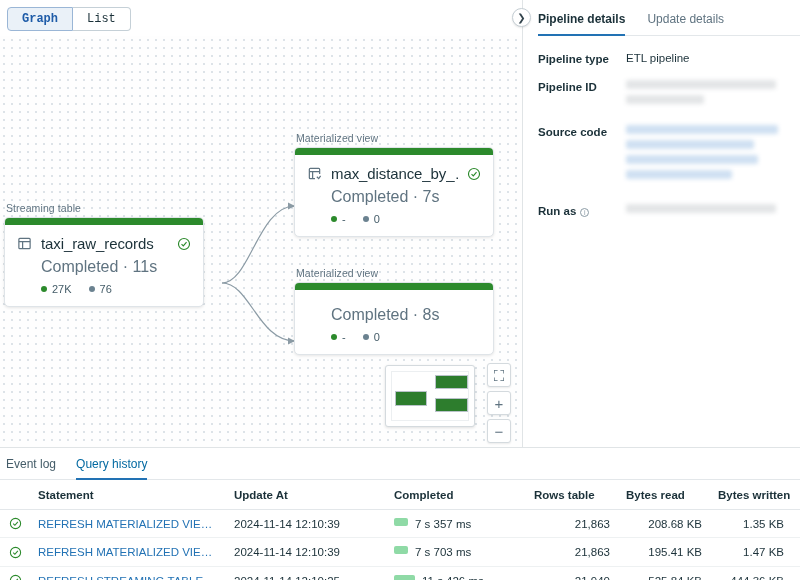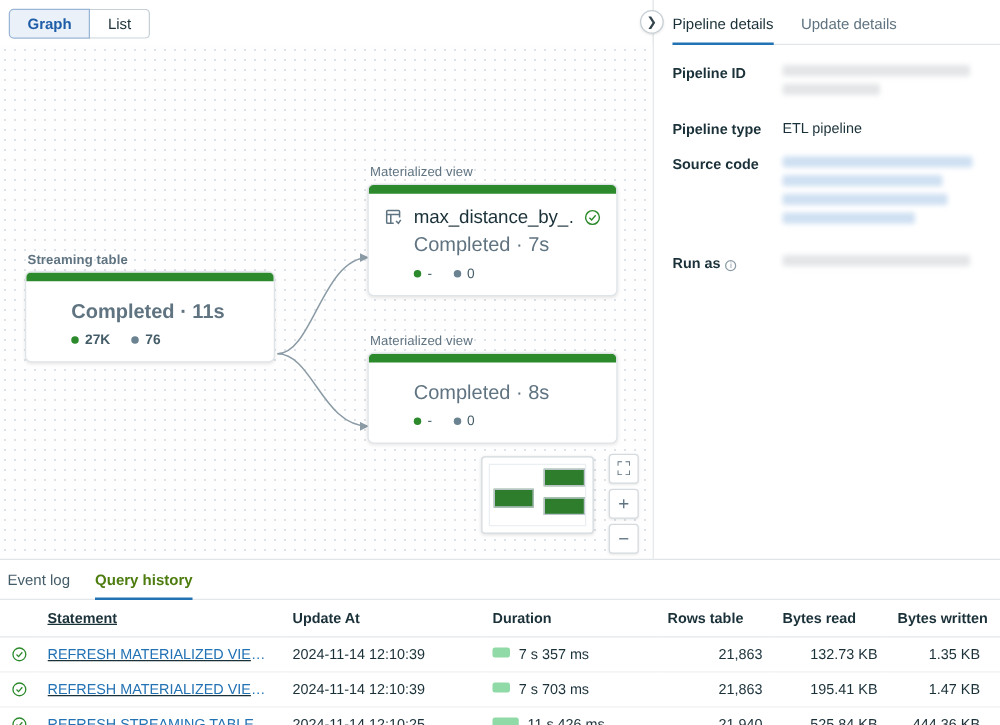--- a/index.html
+++ b/index.html
@@ -22,21 +22,21 @@
     background: #ffffff;
     border-right: 1px solid #e0e4e6;
     overflow: hidden;
   }
   .toggle-bar { position: absolute; left: 7px; top: 7px; display: flex; z-index: 20; }
   .toggle-btn {
     height: 24px; padding: 0 14px;
     display: flex; align-items: center; justify-content: center;
     font-size: 12px; background: #fff; color: #1b3139;
     border: 1px solid #c5d0d7; cursor: pointer;
-    font-family: Liberation Sans, sans-serif;
+    font-family: Liberation Mono, monospace;
   }
   .toggle-btn.first { border-radius: 4px 0 0 4px; }
   .toggle-btn.last { border-radius: 0 4px 4px 0; border-left: none; }
   .toggle-btn.active { background: #eaf1f8; color: #1f5ca8; font-weight: 600; border-color: #9ab6d6; }
 
   .canvas {
     position: absolute; left: 0; top: 36px; width: 523px; height: 411px;
     background-color: #fefefe;
     background-image: radial-gradient(circle, #dde3e8 0.9px, transparent 1px);
     background-size: 8px 8px;
@@ -102,46 +102,46 @@
     box-shadow: 0 1px 2px rgba(0,0,0,.10);
   }
 
   
   .details-pane { position: absolute; left: 524px; top: 0; width: 276px; height: 447px; background: #fff; }
   .det-tabs { display: flex; gap: 22px; margin: 12px 0 0 14px; border-bottom: 1px solid #e3e7ea; padding-bottom: 0; }
   .det-tab {
     font-size: 12px; padding-bottom: 8px; cursor: pointer; color: #5f7380;
     border-bottom: 2px solid transparent; margin-bottom: -1px;
   }
-  .det-tab.active { color: #1b3139; font-weight: normal; border-bottom-color: #2272b4; }
+  .det-tab.active { color: #1b3139; font-weight: bold; border-bottom-color: #2272b4; }
 
   .det-list { margin: 16px 0 0 14px; }
   .det-row { display: flex; margin-bottom: 15px; }
   .det-key { width: 88px; flex: 0 0 88px; font-size: 11.5px; font-weight: bold; color: #1b3139; padding-top: 1px; }
   .det-val { font-size: 11.5px; color: #1b3139; flex: 1 1 auto; }
   .blur-line { height: 9px; border-radius: 2px; margin-bottom: 6px; }
   .blur-gray { background: #e3e5e7; filter: blur(2.2px); }
   .blur-blue { background: #cfe0f2; filter: blur(2.2px); }
   .info-ico { display: inline-block; width: 9px; height: 9px; border: 1px solid #8b9ba5; border-radius: 50%;
               font-size: 7px; line-height: 8px; text-align: center; color: #8b9ba5; margin-left: 4px; font-weight: normal; }
 
   
   .bottom-area { position: absolute; left: 0; top: 447px; width: 800px; height: 133px; background: #fff; border-top: 1px solid #e0e4e6; }
   .bot-tabs { display: flex; gap: 20px; padding: 9px 0 0 6px; border-bottom: 1px solid #e3e7ea; }
   .bot-tab { font-size: 12px; padding-bottom: 7px; color: #445c68; cursor: pointer; border-bottom: 2px solid transparent; margin-bottom: -1px; }
-  .bot-tab.active { color: #4d7c0f; font-weight: bold; border-bottom-color: #2272b4; }
+  .bot-tab.active { color: #0369a1; font-weight: normal; border-bottom-color: #2272b4; }
 
   table.qh { width: 800px; border-collapse: collapse; table-layout: fixed; }
   table.qh th {
     font-size: 11.5px; font-weight: bold; color: #1b3139; text-align: left;
     padding: 9px 8px 8px 8px; border-bottom: 1px solid #e3e7ea; white-space: nowrap;
   }
   table.qh td { font-size: 11.5px; padding: 7px 8px; border-bottom: 1px solid #eef1f2; color: #1b3139; white-space: nowrap; }
   .c-icon { width: 30px; text-align: center; }
-  .c-stmt { width: 196px; text-decoration: underline; }
+  .c-stmt { width: 196px; }
   .c-start { width: 160px; }
   .c-dur { width: 140px; }
   .c-rows { width: 92px; text-align: right; }
   .c-bread { width: 92px; text-align: right; }
   .c-bwrit { width: 90px; text-align: right; padding-right: 16px !important; }
   th.c-rows, th.c-bread, th.c-bwrit { text-align: right; }
   .stmt-link { color: #2272b4; cursor: pointer; overflow: hidden; text-overflow: ellipsis; display: block; max-width: 185px; white-space: nowrap; }
   .row-check { width: 13px; height: 13px; color: #2c8a2c; display: inline-block; vertical-align: middle; }
   .durwrap { display: flex; align-items: flex-start; gap: 7px; }
   .durbar { height: 8px; border-radius: 2px; background: #8fdaa6; }
@@ -163,25 +163,37 @@
       <svg class="edges" viewBox="0 0 523 411">
         <defs>
           <marker id="ah" markerWidth="7" markerHeight="7" refX="6" refY="3" orient="auto">
             <path d="M0,0 L6,3 L0,6 Z" fill="#8b9ba5"></path>
           </marker>
         </defs>
         <path d="M222,247 C250,247 258,170 295,170" stroke="#8b9ba5" stroke-width="1.2" fill="none" marker-end="url(#ah)"></path>
         <path d="M222,247 C250,247 258,305 295,305" stroke="#8b9ba5" stroke-width="1.2" fill="none" marker-end="url(#ah)"></path>
       </svg>
 
-      <div class="node" style="left:20px; top:166px;font-weight:bold;">
+      <div class="node" style="left:4px; top:166px;">
         <div class="node-label">Streaming table</div>
         <div class="node-card">
           <div class="node-top"></div>
           <div class="node-body">
+            <div class="node-row1">
+              <svg class="tbl-icon" viewBox="0 0 16 16" fill="none" stroke="currentColor" stroke-width="1.3">
+                <rect x="2" y="2.5" width="12" height="11" rx="1"></rect>
+                  <line x1="2" y1="6" x2="14" y2="6"></line>
+                  <line x1="6" y1="6" x2="6" y2="13.5"></line>
+              </svg>
+              <div class="node-title">taxi_raw_records</div>
+              <svg class="check-ico" viewBox="0 0 16 16" fill="none" stroke="currentColor" stroke-width="1.3">
+                <circle cx="8" cy="8" r="6.3"></circle>
+                  <path d="M5.2 8.2 L7.2 10.2 L10.9 5.9"></path>
+              </svg>
+            </div>
             <div class="node-status">Completed · 11s</div>
             <div class="node-metrics">
               <div class="metric">
                   <span class="dot green"></span>
                   <span>27K</span>
                 </div>
               <div class="metric">
                   <span class="dot gray"></span>
                   <span>76</span>
                 </div>
@@ -264,30 +276,30 @@
 
   <div class="details-pane">
     <div class="det-tabs">
       <div class="det-tab active">Pipeline details</div>
       <div class="det-tab">Update details</div>
     </div>
 
     <div class="det-list">
 
       <div class="det-row">
+        <div class="det-key">Pipeline type</div>
+        <div class="det-val">ETL pipeline</div>
+      </div>
+
+      <div class="det-row">
         <div class="det-key">Pipeline ID</div>
         <div class="det-val">
           <div class="blur-line blur-gray" style="width:150px;"></div>
           <div class="blur-line blur-gray" style="width:78px;"></div>
         </div>
-      </div>
-
-      <div class="det-row">
-        <div class="det-key">Pipeline type</div>
-        <div class="det-val">ETL pipeline</div>
       </div>
 
       <div class="det-row">
         <div class="det-key">Source code</div>
         <div class="det-val">
           <div class="blur-line blur-blue" style="width:152px;"></div>
           <div class="blur-line blur-blue" style="width:128px;"></div>
           <div class="blur-line blur-blue" style="width:132px;"></div>
           <div class="blur-line blur-blue" style="width:106px;"></div>
         </div>
@@ -311,21 +323,21 @@
     <div class="bot-tab">Event log</div>
     <div class="bot-tab active">Query history</div>
   </div>
 
   <table class="qh">
     <thead>
       <tr>
         <th class="c-icon"></th>
         <th class="c-stmt">Statement</th>
         <th class="c-start">Update At</th>
-        <th class="c-dur">Duration</th>
+        <th class="c-dur">Completed</th>
         <th class="c-rows">Rows table</th>
         <th class="c-bread">Bytes read</th>
         <th class="c-bwrit">Bytes written</th>
       </tr>
     </thead>
     <tbody>
       <tr>
         <td class="c-icon">
           <svg class="row-check" viewBox="0 0 16 16" fill="none" stroke="currentColor" stroke-width="1.3">
               <circle cx="8" cy="8" r="6.3"></circle>
@@ -336,21 +348,21 @@
             <span class="stmt-link">REFRESH MATERIALIZED VIEW max_di...</span>
           </td>
         <td class="c-start">2024-11-14 12:10:39</td>
         <td class="c-dur">
           <div class="durwrap">
               <span class="durbar" style="width:14px;"></span>
               <span>7 s 357 ms</span>
             </div>
         </td>
         <td class="c-rows">21,863</td>
-        <td class="c-bread">132.73 KB</td>
+        <td class="c-bread">208.68 KB</td>
         <td class="c-bwrit">1.35 KB</td>
       </tr>
       <tr>
         <td class="c-icon">
           <svg class="row-check" viewBox="0 0 16 16" fill="none" stroke="currentColor" stroke-width="1.3">
               <circle cx="8" cy="8" r="6.3"></circle>
               <path d="M5.2 8.2 L7.2 10.2 L10.9 5.9"></path>
             </svg>
         </td>
         <td class="c-stmt">

